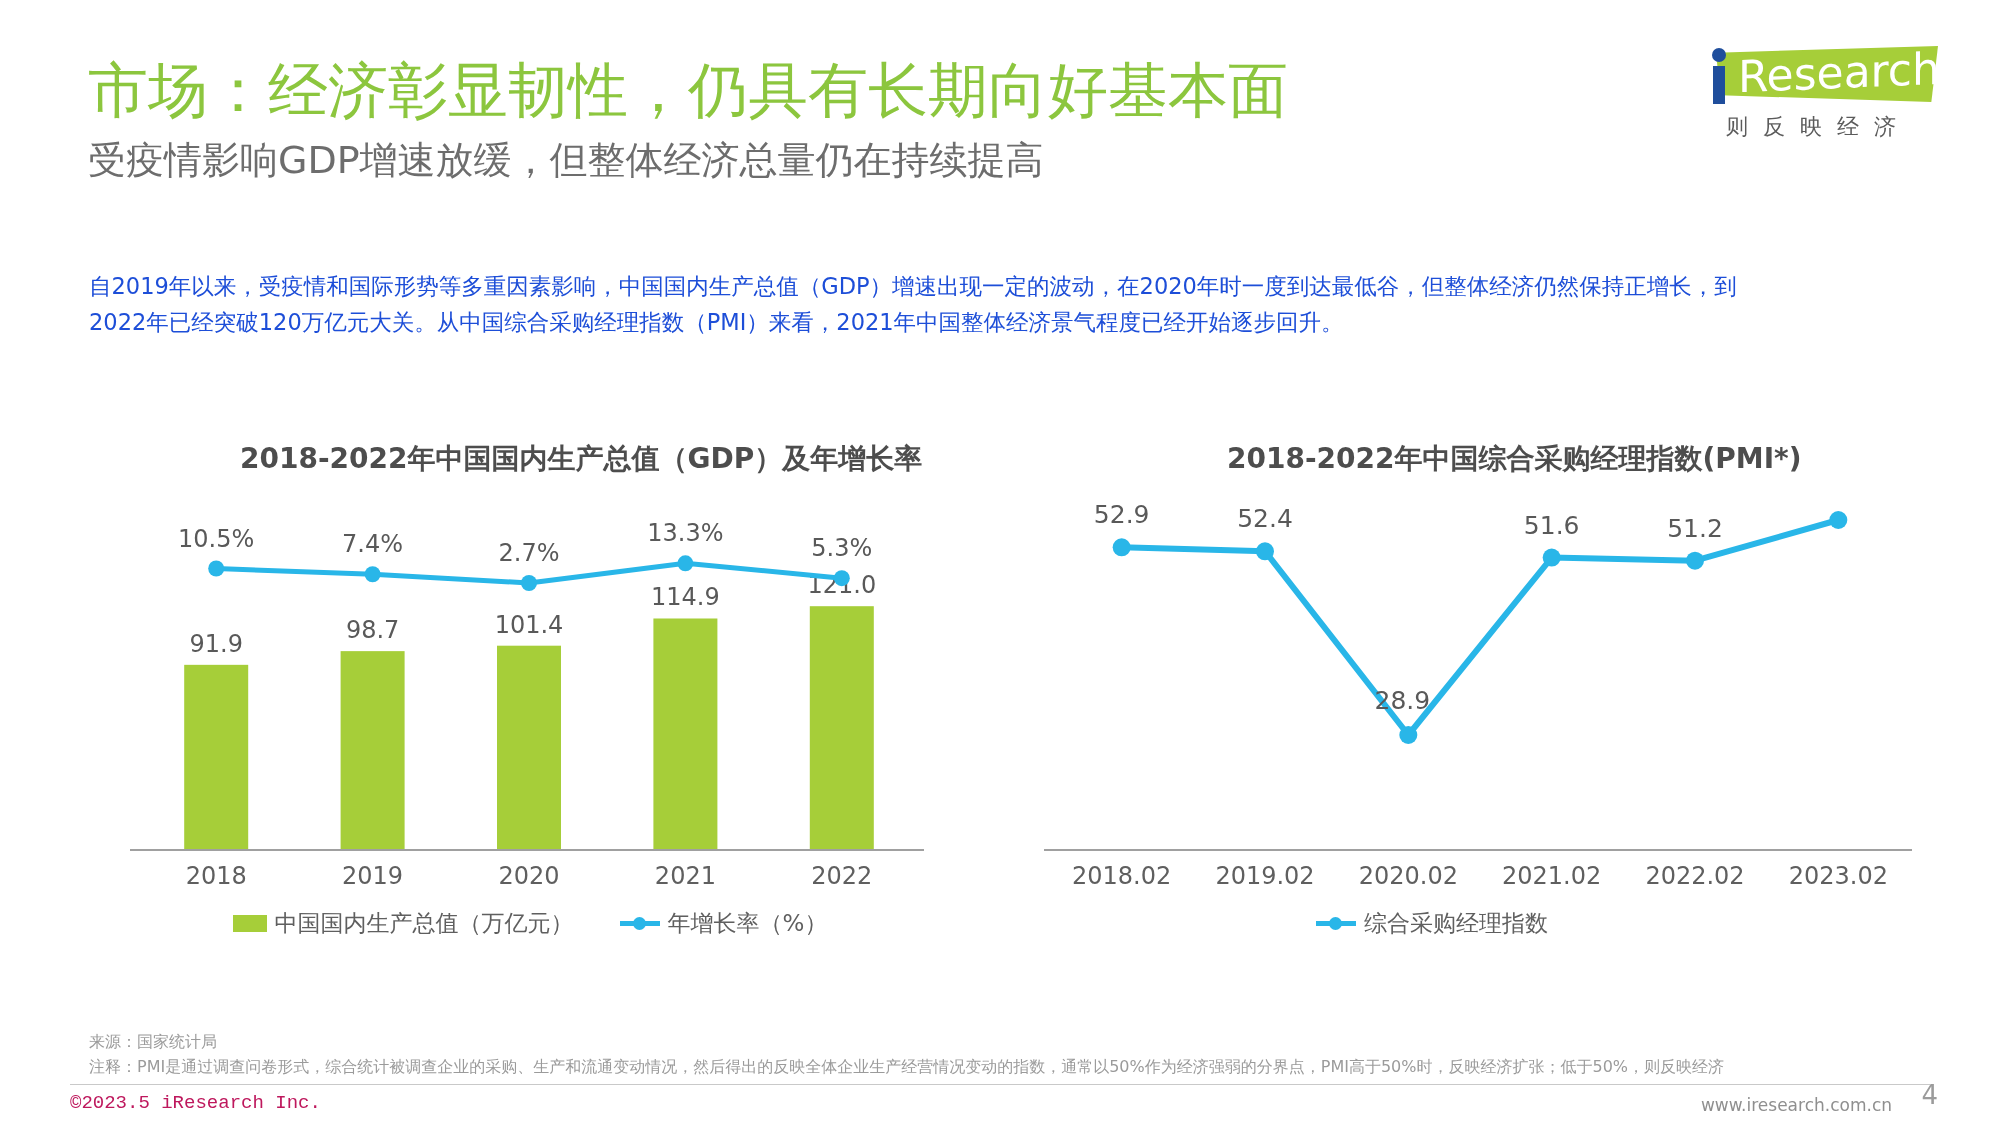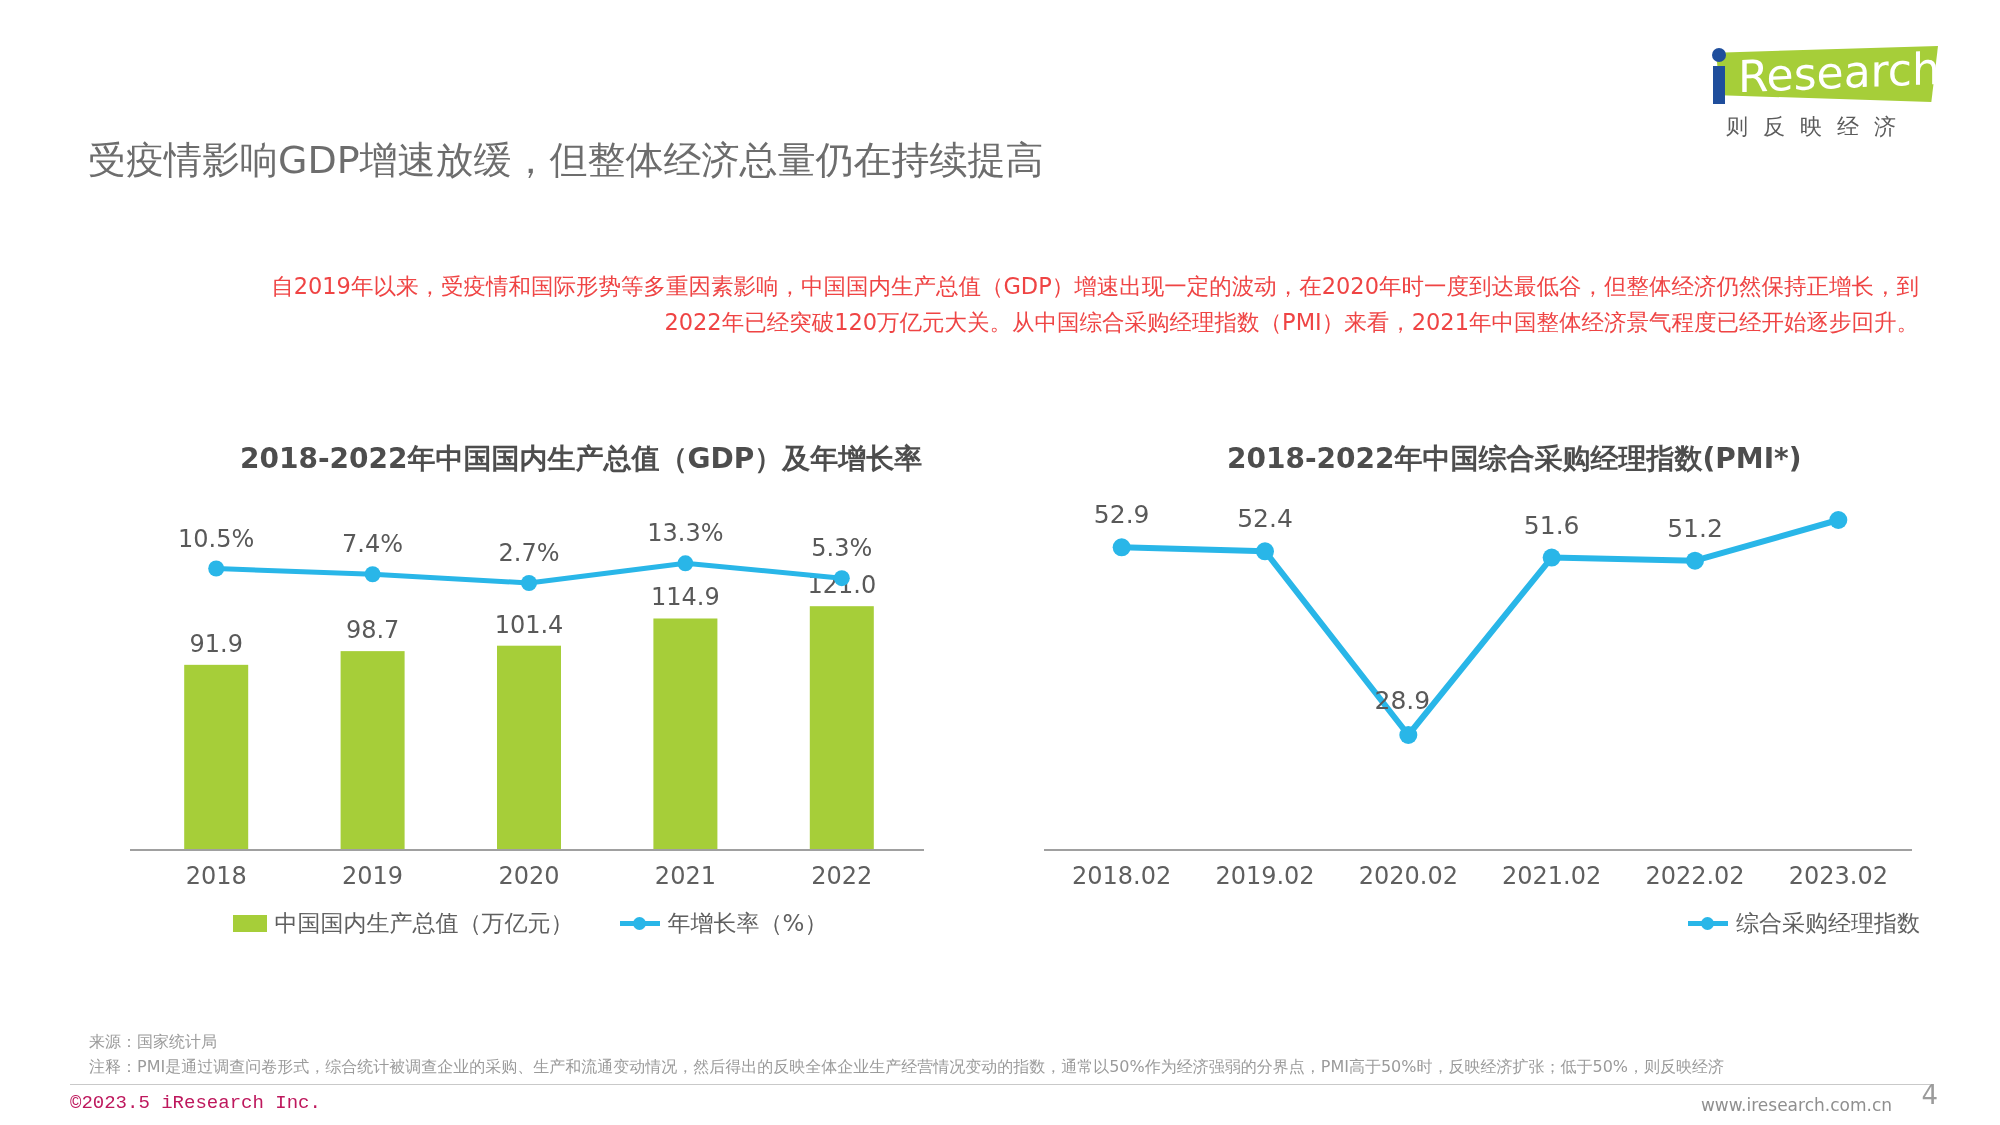--- a/index.html
+++ b/index.html
@@ -103,23 +103,22 @@
     font-weight: 400;
     white-space: nowrap;
   }
   .body-text {
     position: absolute;
     left: 89px;
     top: 268px;
     width: 1830px;
     font-size: 22.5px;
     line-height: 1.62;
-    color: #ef4444;
-    font-family: "DejaVu Sans", sans-serif;
-    text-align: right;
+    color: #1d4ed8;
+    font-family: "DejaVu Sans", sans-serif;
   }
 
   
   .chart-title {
     position: absolute;
     font-size: 28px;
     font-weight: bold;
     color: #4d4d4d;
     font-family: "DejaVu Sans", sans-serif;
     white-space: nowrap;
@@ -140,21 +139,21 @@
     position: absolute;
     display: flex;
     align-items: center;
     justify-content: center;
     gap: 46px;
     font-size: 23px;
     color: #5f5f5f;
     font-family: "DejaVu Sans", sans-serif;
   }
   #legend-left  { left: 120px; top: 908px; width: 820px; }
-  #legend-right { left: 1040px; top: 908px; width: 880px; justify-content: flex-end; }
+  #legend-right { left: 992px; top: 908px; width: 880px; }
   .legend-item {
     display: flex;
     align-items: center;
     gap: 8px;
     white-space: nowrap;
   }
   .swatch-bar {
     width: 34px;
     height: 17px;
     background: #a6ce39;
@@ -237,20 +236,21 @@
   <div class="logo">
     <div class="logo-mark">
       <div class="logo-slab"></div>
       <div class="logo-i-dot"></div>
       <div class="logo-i-stem"></div>
       <div class="logo-word">Research</div>
     </div>
     <div class="logo-cn">则反映经济</div>
   </div>
 
+  <div class="title">市场：经济彰显韧性，仍具有长期向好基本面</div>
   <div class="subtitle">受疫情影响GDP增速放缓，但整体经济总量仍在持续提高</div>
 
   <div class="body-text">
     <div>自2019年以来，受疫情和国际形势等多重因素影响，中国国内生产总值（GDP）增速出现一定的波动，在2020年时一度到达最低谷，但整体经济仍然保持正增长，到</div>
     <div>2022年已经突破120万亿元大关。从中国综合采购经理指数（PMI）来看，2021年中国整体经济景气程度已经开始逐步回升。</div>
   </div>
 
   <div class="chart-title" id="chart-left-title">2018-2022年中国国内生产总值（GDP）及年增长率</div>
 
   <div class="chart-area" id="chart-left">

